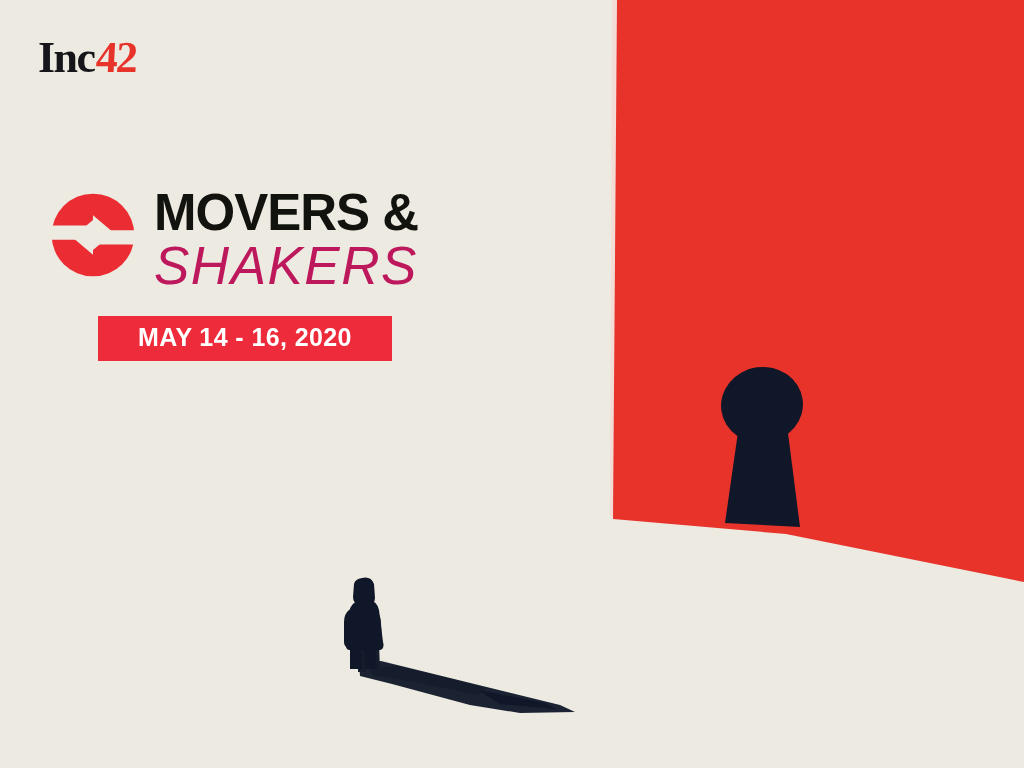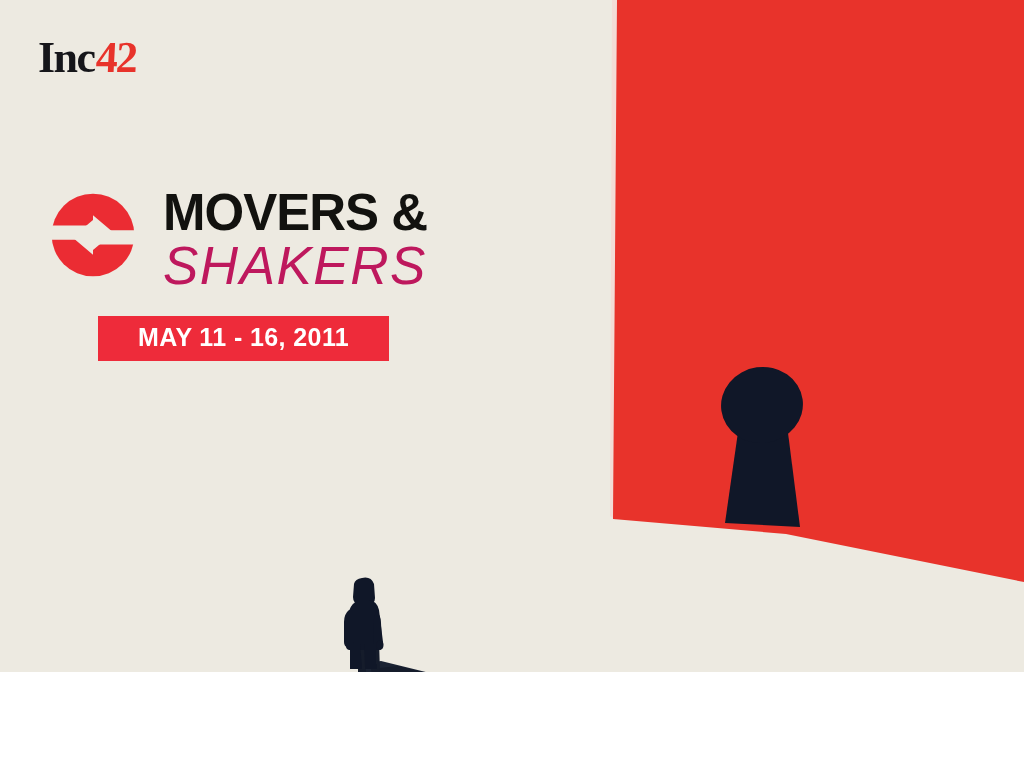--- a/index.html
+++ b/index.html
@@ -8,21 +8,21 @@
     padding: 0;
     background: #ffffff;
   }
   body {
     font-family: "Liberation Sans", sans-serif;
   }
 
   #canvas {
     position: relative;
     width: 1024px;
-    height: 672px;
+    height: 768px;
     overflow: hidden;
     background: #EDEAE1;
   }
 
   
   .art-layer {
     position: absolute;
     inset: 0;
     width: 1024px;
     height: 768px;
@@ -66,21 +66,21 @@
     display: flex;
     align-items: flex-start;
   }
   .swap-badge {
     width: 94px;
     height: 94px;
     flex: 0 0 94px;
     margin-top: 2px;
   }
   .title-stack {
-    margin-left: 23px;
+    margin-left: 14px;
     padding-top: 2px;
   }
   .title-line1 {
     font-family: "Liberation Sans", sans-serif;
     font-weight: 700;
     font-size: 51px;
     line-height: 0.97;
     letter-spacing: -1px;
     color: #12120F;
     white-space: nowrap;
@@ -184,16 +184,16 @@
         <path d="M98 60 h-48 v11 l-22 -18.5 l22 -18.5 v11 h48 z" fill="#EDEAE1"></path>
       </svg>
 
       <div class="title-stack">
         <div class="title-line1">MOVERS &amp;</div>
         <div class="title-line2">SHAKERS</div>
       </div>
     </div>
 
 
-    <div class="date-badge">MAY 11 - 16, 2011</div>
+    <div class="date-badge">MAY 14 - 16, 2020</div>
   </div>
 
 </div>
 
 </body></html>

